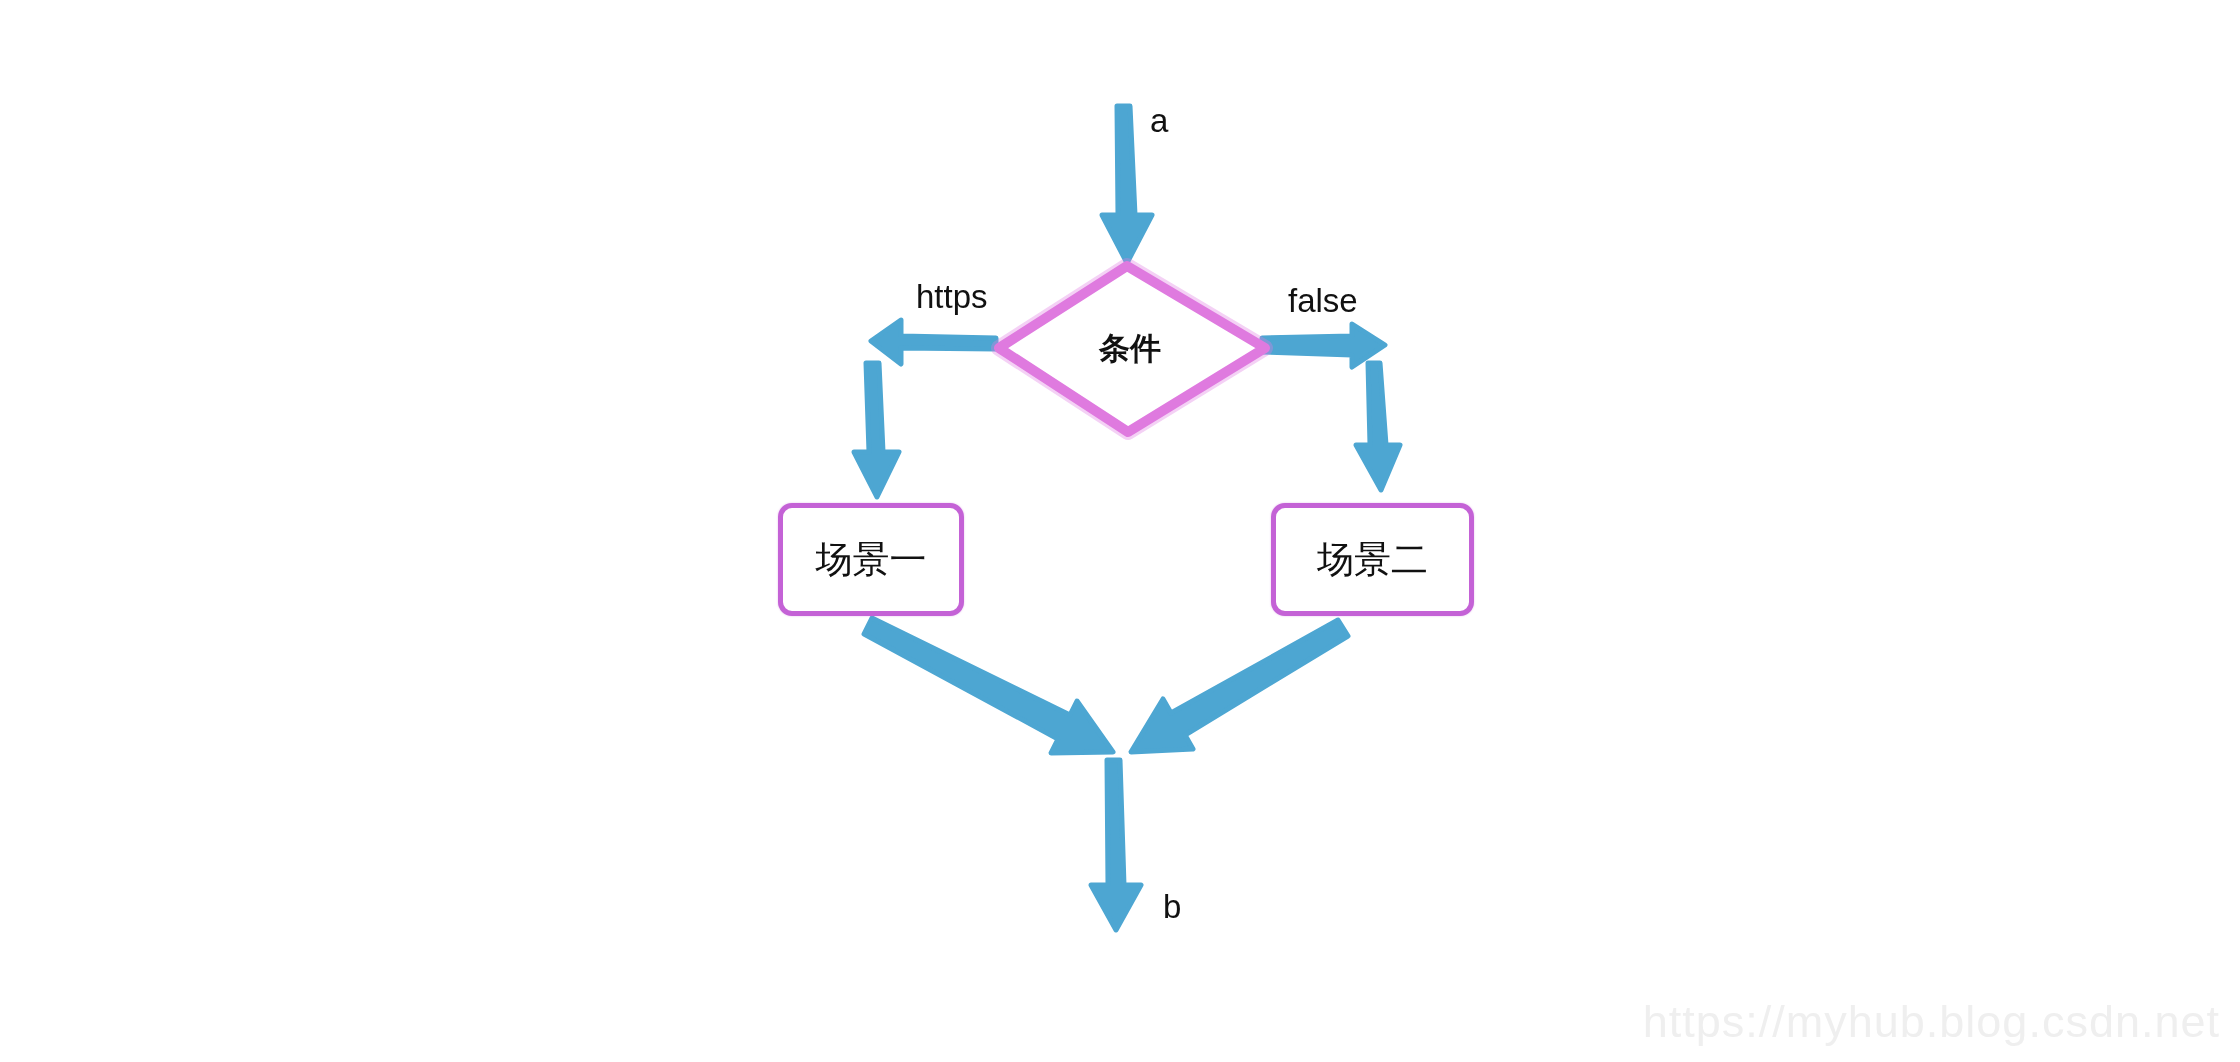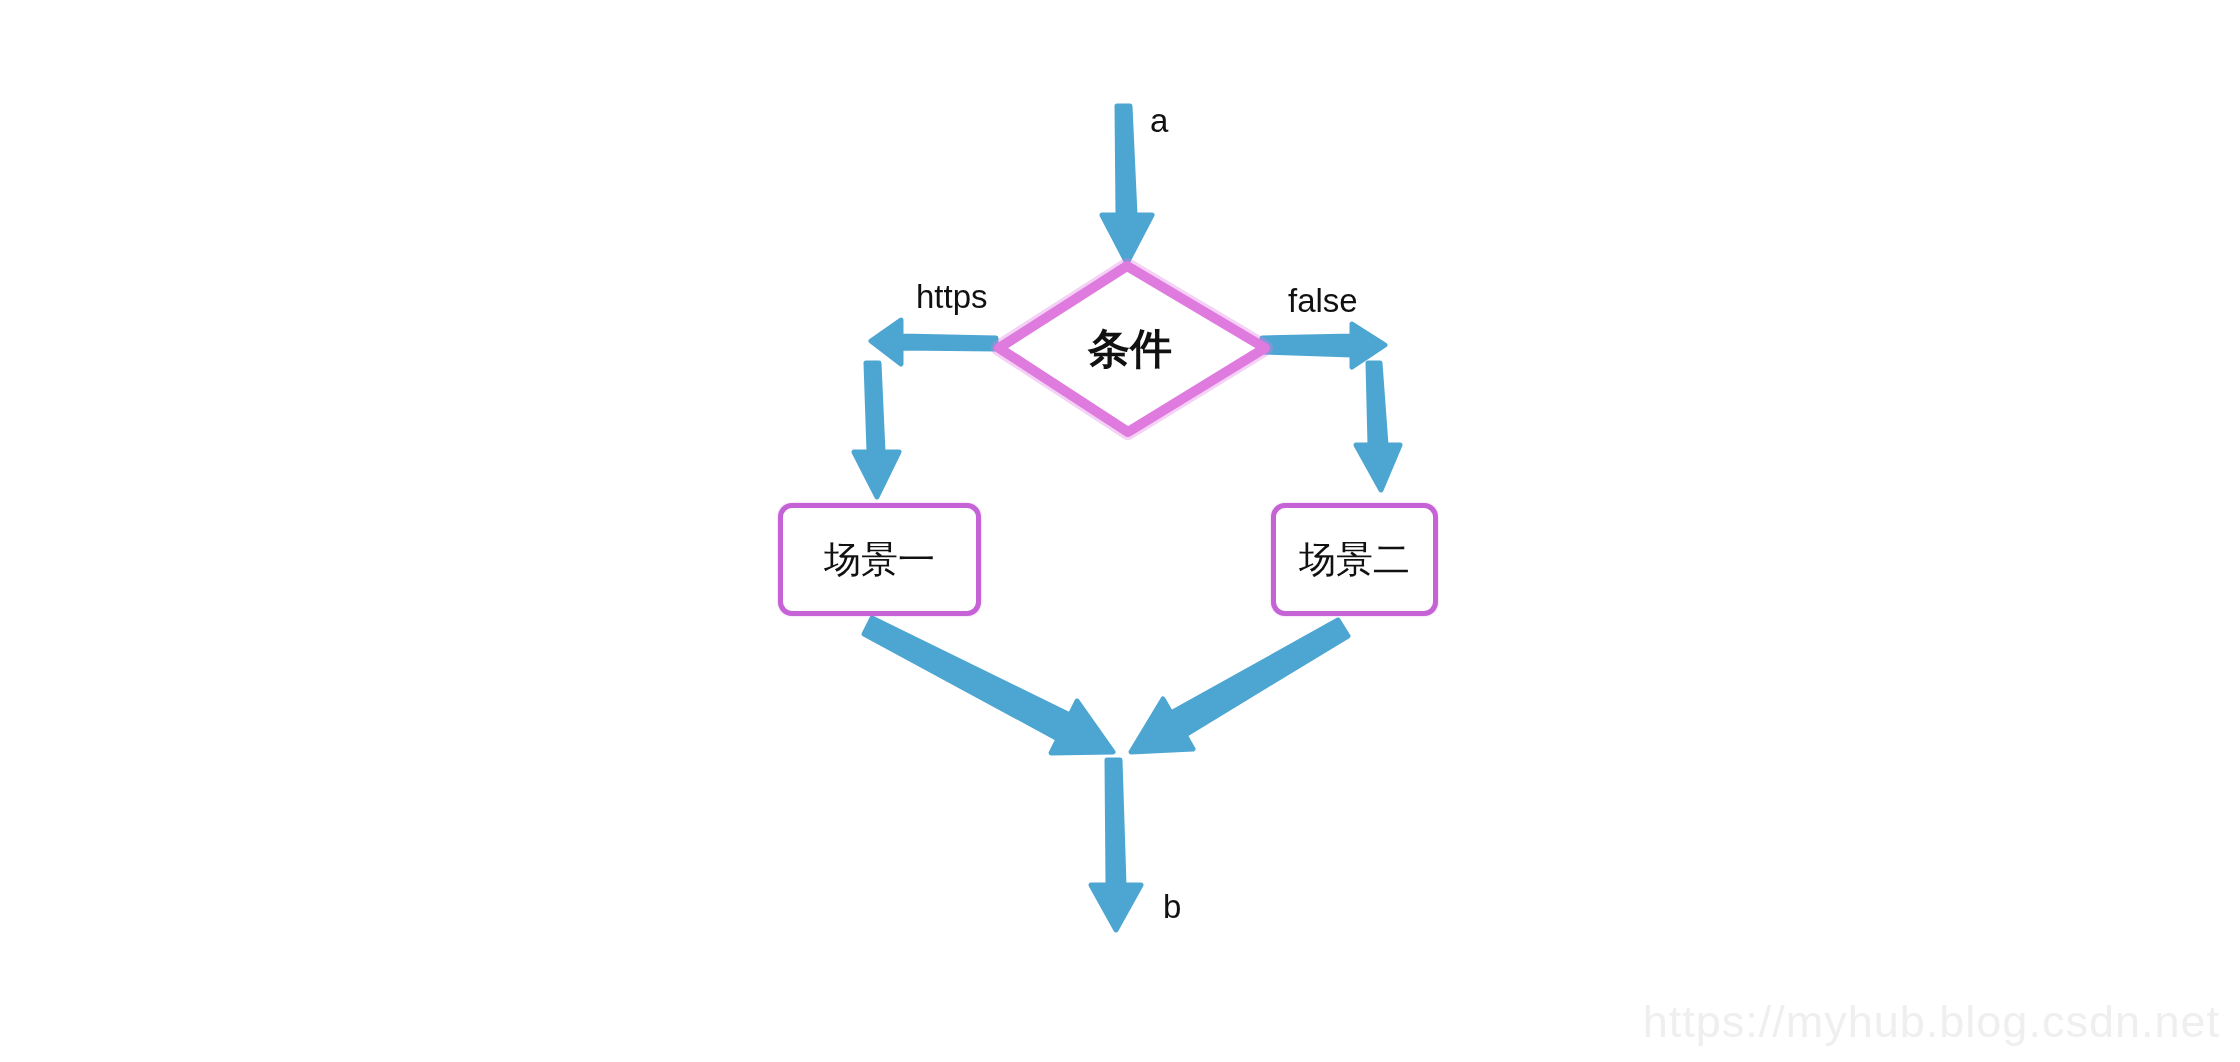--- a/index.html
+++ b/index.html
@@ -51,21 +51,21 @@
   }
   .decision-label {
     position: absolute;
     left: 995px;
     top: 266px;
     width: 270px;
     height: 166px;
     display: flex;
     align-items: center;
     justify-content: center;
-    font-size: 42px;
+    font-size: 31px;
     font-weight: 600;
     color: #111111;
     white-space: nowrap;
   }
   .scenario-box {
     position: absolute;
     top: 503px;
     height: 113px;
     box-sizing: border-box;
     border: 5px solid #C462D6;
@@ -73,22 +73,22 @@
     background: #ffffff;
     display: flex;
     align-items: center;
     justify-content: center;
     font-size: 37px;
     font-weight: 500;
     color: #111111;
     box-shadow: 0 0 2px rgba(196, 98, 214, 0.45);
     white-space: nowrap;
   }
-  #box-scenario-one { left: 778px; width: 203px; }
-  #box-scenario-two { left: 1271px; width: 167px; }
+  #box-scenario-one { left: 778px; width: 186px; }
+  #box-scenario-two { left: 1271px; width: 203px; }
   .watermark {
     position: absolute;
     right: 20px;
     bottom: 14px;
     font-size: 45px;
     color: #EFEFEF;
     letter-spacing: 1px;
     white-space: nowrap;
   }
 </style>

